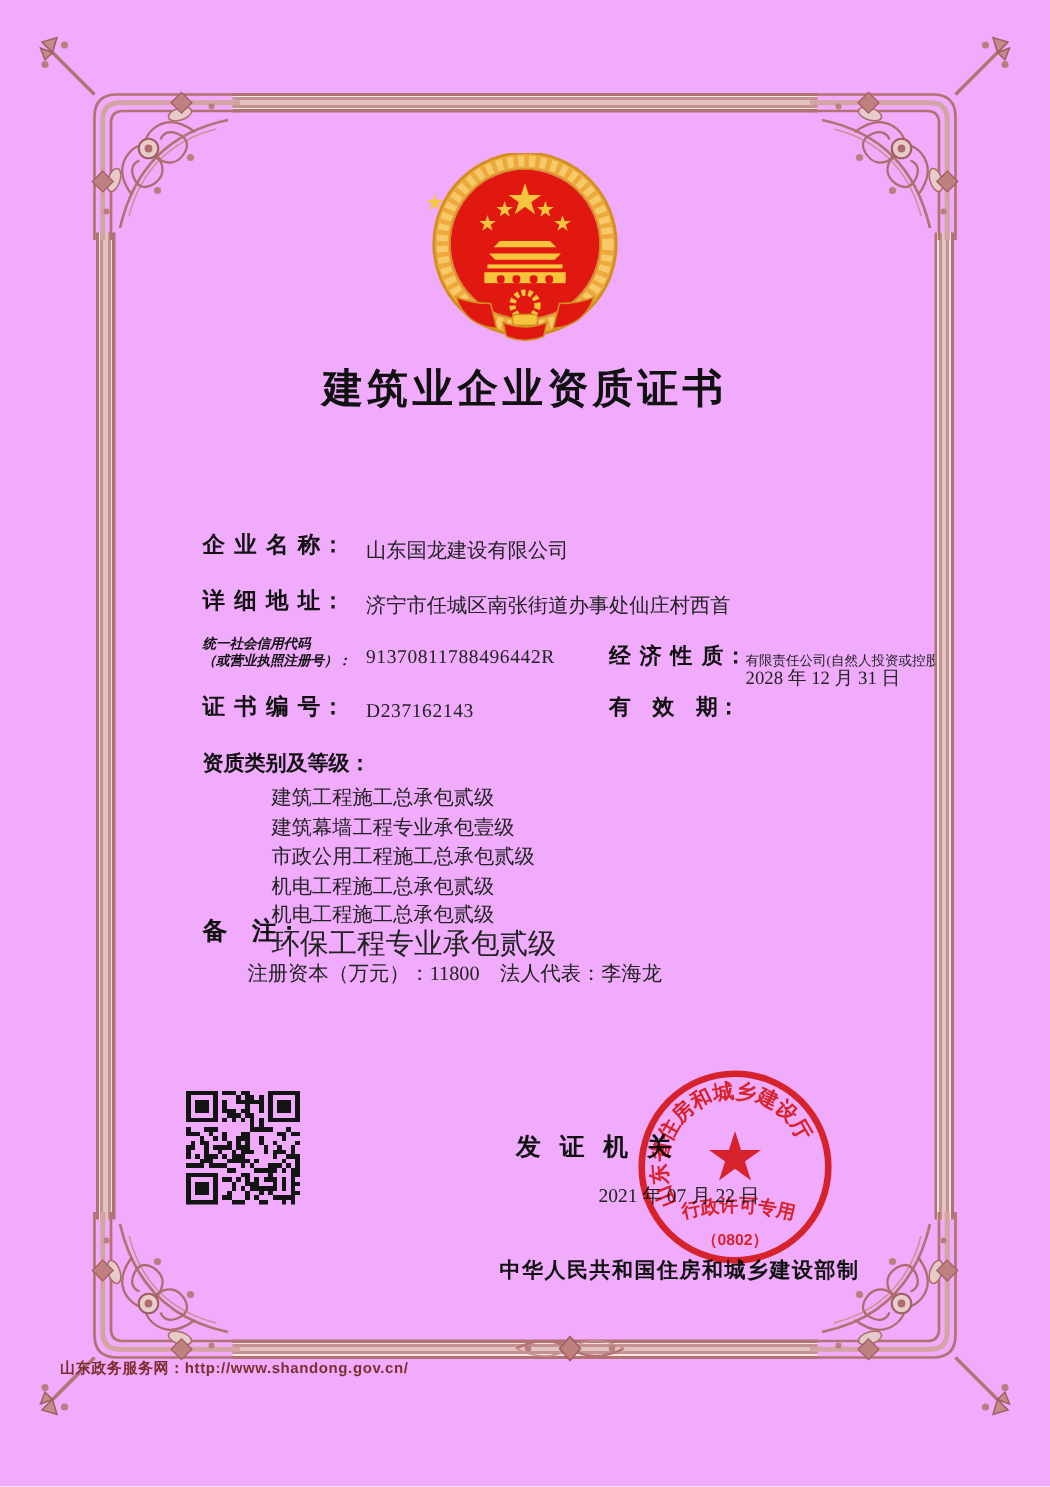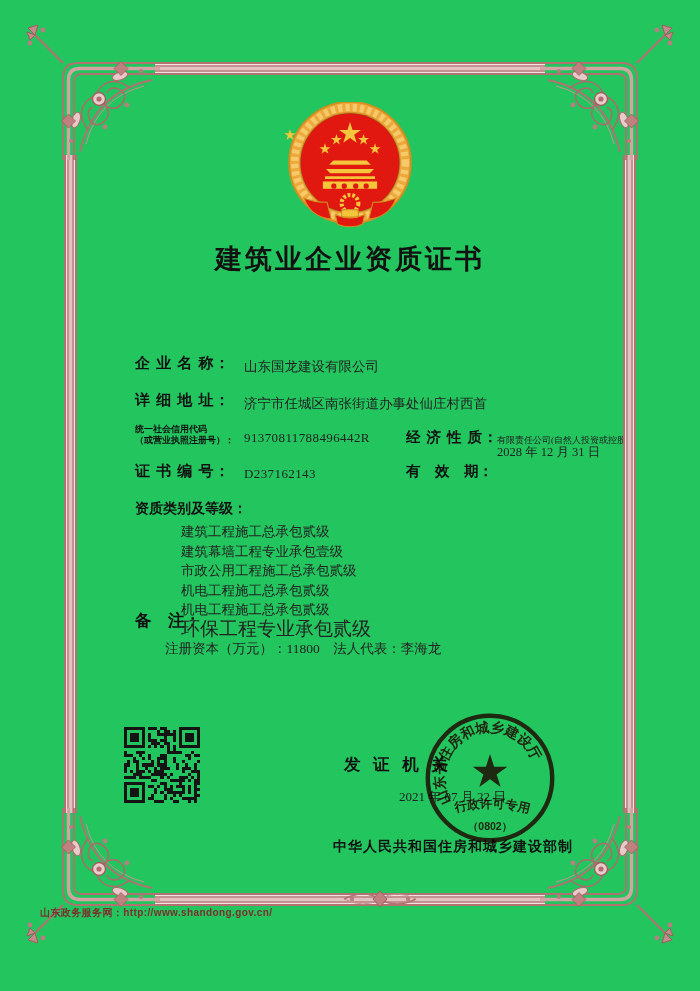--- a/index.html
+++ b/index.html
@@ -1,16 +1,16 @@
 <!DOCTYPE html>
 <html><head>
 <meta charset="utf-8">
 <style>
   html,body{margin:0;padding:0;background:#ffffff;}
-  .page{position:relative;width:700px;height:991px;background:#22c55e;overflow:hidden;
+  .page{position:relative;width:700px;height:991px;background:#f0abfc;overflow:hidden;
         font-family:"Liberation Sans","DejaVu Sans",sans-serif;color:#1c1c1c;}
 
   
   .band{position:absolute;z-index:1;}
   .band-h{height:13px;background:linear-gradient(to bottom,
       #b27272 0 2px,#f3e4e4 2px 3px,#c59090 3px 5px,#e3c2c2 5px 8px,
       #c59090 8px 10px,#f3e4e4 10px 11px,#b27272 11px 13px);}
   .band-v{width:13px;background:linear-gradient(to right,
       #b27272 0 2px,#f3e4e4 2px 3px,#c59090 3px 5px,#e3c2c2 5px 8px,
       #c59090 8px 10px,#f3e4e4 10px 11px,#b27272 11px 13px);}
@@ -23,21 +23,21 @@
 
   
   .emblem{position:absolute;left:277px;top:102px;width:146px;height:134px;}
   .title{position:absolute;left:0;right:0;top:241px;text-align:center;
          font-size:27px;font-weight:bold;letter-spacing:3px;color:#111;}
 
   
   .lbl{position:absolute;font-weight:bold;color:#111;}
   .val{position:absolute;font-family:"Liberation Serif","DejaVu Serif",serif;color:#222;}
   .lbl-main{font-size:15px;letter-spacing:1px;}
-  .lbl-small{font-size:9px;line-height:10.5px;letter-spacing:0;}
+  .lbl-small{font-size:9px;line-height:10.5px;letter-spacing:0;font-style:italic;}
   .qual-list div{line-height:19.5px;}
   .footer-line{color:#7d2f2f;font-weight:bold;font-size:10px;line-height:15.5px;letter-spacing:.4px;}
 
   
   .qr{position:absolute;left:124px;top:727px;width:76px;height:76px;}
 
   
   .stamp{position:absolute;left:423px;top:711px;width:134px;height:134px;
          mix-blend-mode:multiply;opacity:.93;z-index:5;}
 </style>

